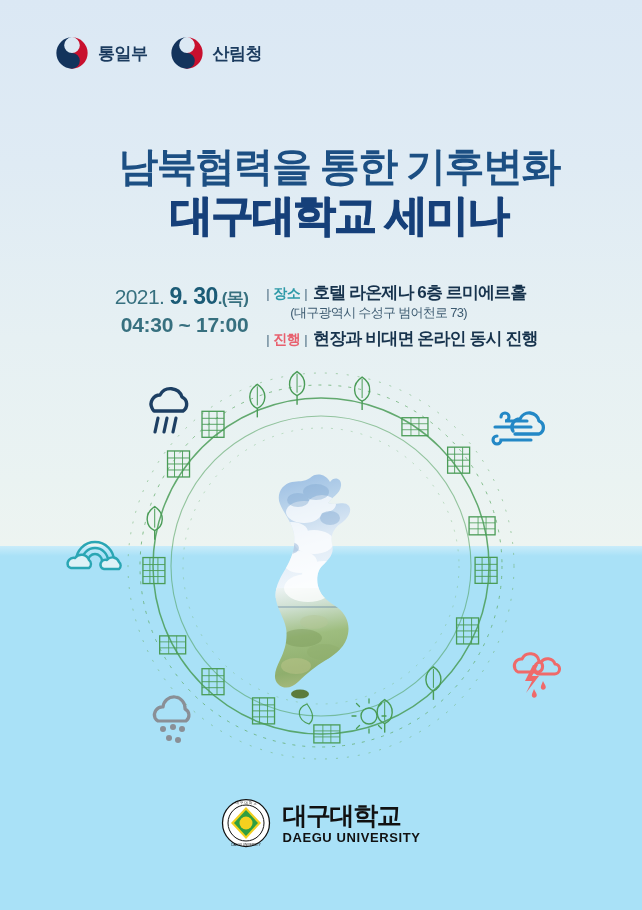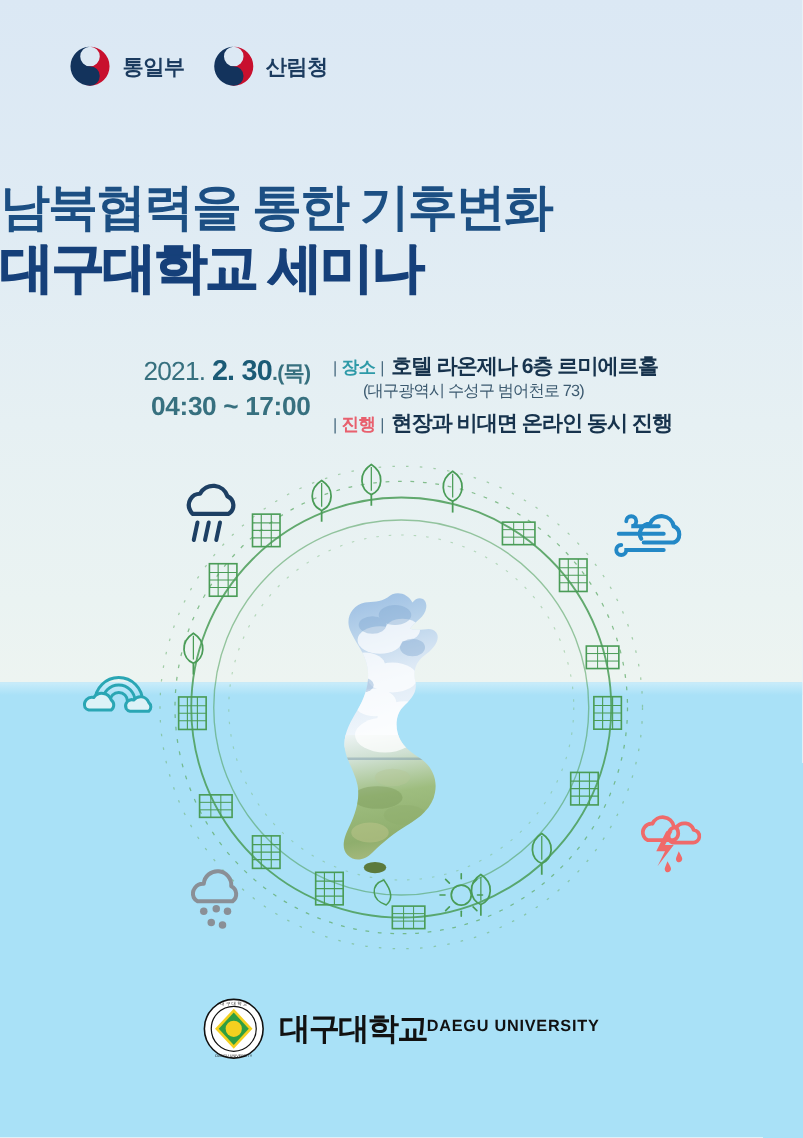--- a/index.html
+++ b/index.html
@@ -35,21 +35,21 @@
   }
   .gov-logo { display:flex; align-items:center; gap:9px; }
   .taegeuk { width:34px; height:34px; display:block; }
   .gov-label {
     font-size:17px; font-weight:bold; color:#1b3b5f;
     letter-spacing:-0.5px; white-space:nowrap;
   }
 
   
   .title-wrap {
-    position:absolute; left:0; top:144px; width:642px; text-align:left;
+    position:absolute; left:0; top:144px; width:642px; text-align:center;padding-left:36px;
   }
   .title-line1 {
     font-size:40px; font-weight:bold; color:#1c4f83;
     letter-spacing:-1.6px; line-height:1.12; white-space:nowrap;
   }
   .title-line2 {
     font-size:43px; font-weight:bold; color:#16407a;
     letter-spacing:-2px; line-height:1.12; white-space:nowrap;
     margin-top:2px;
     -webkit-text-stroke:1.1px #16407a;
@@ -108,21 +108,21 @@
   .w-rainbow { left:62px; top:533px; }
   .w-storm { left:505px; top:645px; }
   .w-snow  { left:145px; top:694px; }
 
   
   .footer {
     position:absolute; left:0; top:798px; width:642px;
     display:flex; justify-content:center; align-items:center; gap:11px;
   }
   .du-emblem { width:50px; height:50px; }
-  .du-text { display:flex; flex-direction:row; line-height:1; }
+  .du-text { display:flex; flex-direction:column; line-height:1; }
   .du-kr {
     font-size:25px; font-weight:bold; color:#111; letter-spacing:-1.4px;
   }
   .du-en {
     font-size:13px; font-weight:bold; color:#111; letter-spacing:0.6px;
     margin-top:3px;
   }
 </style>
 </head>
 <body>
@@ -155,21 +155,21 @@
   </div>
 
   <div class="title-wrap">
     <div class="title-line1">남북협력을 통한 기후변화</div>
     <div class="title-line2">대구대학교 세미나</div>
   </div>
 
   <div class="info">
 
     <div class="info-left">
-      <div class="date-line"><span class="date-year">2021. </span><span class="date-md">2. 30</span><span class="date-dow">.(목)</span></div>
+      <div class="date-line"><span class="date-year">2021. </span><span class="date-md">9. 30</span><span class="date-dow">.(목)</span></div>
       <div class="time-line">04:30 ~ 17:00</div>
     </div>
 
     <div class="info-right">
       <div class="row">
         <span class="tag tag-venue">장소</span>
         <span class="row-text">호텔 라온제나 6층 르미에르홀</span>
       </div>
       <div class="sub-addr">(대구광역시 수성구 범어천로 73)</div>
       <div class="row" style="margin-top:5px;">

